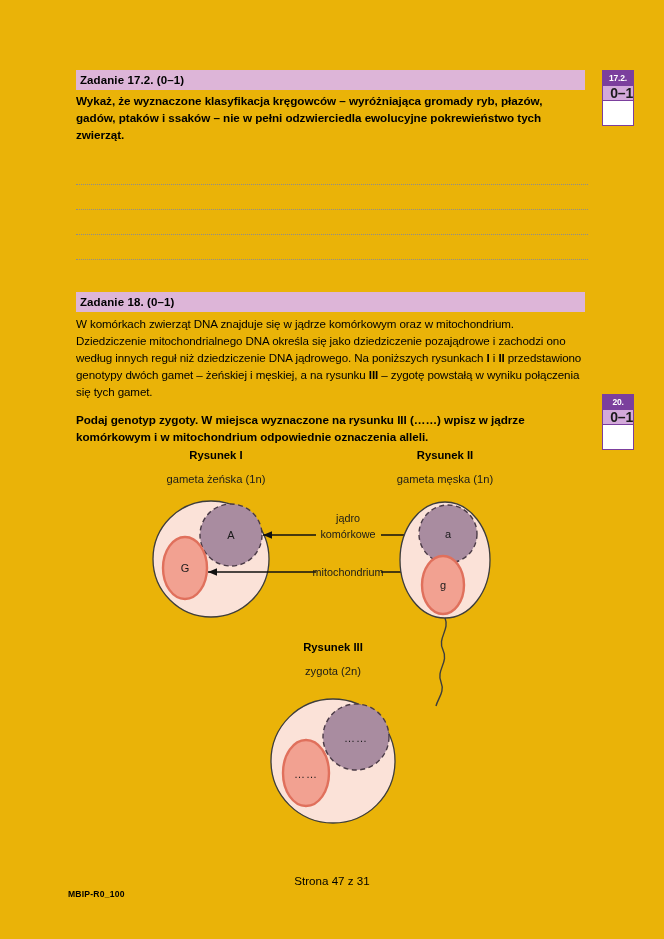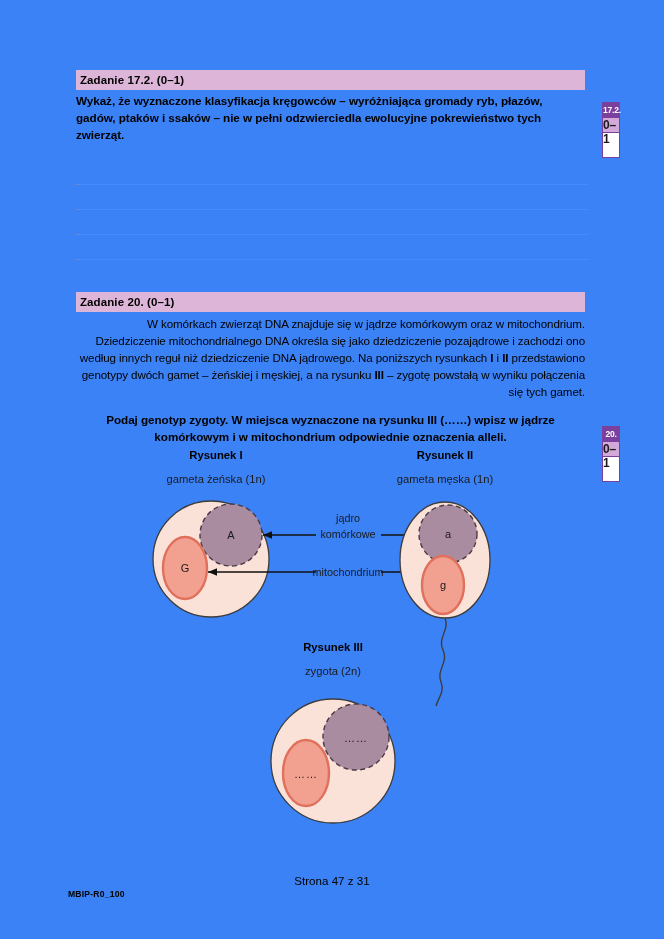--- a/index.html
+++ b/index.html
@@ -11,21 +11,21 @@
     width: 664px;
     height: 939px;
     position: relative;
     font-family: "Liberation Sans", sans-serif;
     color: #000000;
     overflow: hidden;
   }
   .page {
     position: absolute;
     inset: 0;
-    background: #3b82f6;
+    background: #eab308;
   }
 
   
   .task {
     position: absolute;
     left: 76px;
     width: 509px;
   }
   #task-172 { top: 70px; }
   #task-18  { top: 292px; }
@@ -42,72 +42,70 @@
     font-weight: bold;
     font-size: 11.7px;
     line-height: 17.2px;
     padding-top: 2px;
     letter-spacing: -.05px;
   }
   .task-body {
     font-size: 11.6px;
     line-height: 17px;
     padding-top: 3px;
-    text-align: right;
+    text-align: left;
     letter-spacing: -.1px;
   }
   .task-body b { font-weight: bold; }
   .task-instruction {
     font-weight: bold;
     font-size: 11.7px;
     line-height: 17.2px;
     padding-top: 11px;
     letter-spacing: -.05px;
-    text-align: center;
   }
 
   
   .answer-lines {
     position: absolute;
     left: 76px;
     width: 512px;
   }
   #answer-lines-172 { top: 160px; }
   .dotline {
     height: 24px;
     border-bottom: 1px dotted #8d8d8d;
   }
 
   
   .score-box {
     position: absolute;
-    width: 18px;
+    width: 32px;
     border: 1px solid #7b3f9d;
     background: #ffffff;
     box-sizing: border-box;
-    margin-top: 32px;
   }
   #score-box-172 { left: 602px; top: 70px; }
   #score-box-18  { left: 602px; top: 394px; }
   .score-no {
     background: #7b3f9d;
     color: #ffffff;
     font-size: 8.5px;
     font-weight: bold;
     text-align: center;
     line-height: 14px;
     height: 14px;
     letter-spacing: -.2px;
   }
   .score-range {
     background: #d3a9da;
     color: #1a1a1a;
-    font-size: 12px;
-    font-weight: bold;
-    text-align: left;
+    font-size: 14px;
+    font-weight: bold;
+    text-align: right;
     line-height: 14px;
     height: 14px;
     border-top: 1px solid #7b3f9d;
     border-bottom: 1px solid #7b3f9d;
     letter-spacing: -.2px;
   }
   .score-blank { height: 24px; background: #ffffff; }
 
   
   #figure-area {
@@ -185,21 +183,21 @@
     <div class="dotline"></div>
   </div>
 
   <div class="score-box" id="score-box-172">
     <div class="score-no">17.2.</div>
     <div class="score-range">0–1</div>
     <div class="score-blank"></div>
   </div>
 
   <div class="task" id="task-18">
-    <div class="task-header">Zadanie 20. (0–1)</div>
+    <div class="task-header">Zadanie 18. (0–1)</div>
     <div class="task-body"><span>W komórkach zwierząt DNA znajduje się w jądrze komórkowym oraz w mitochondrium. Dziedziczenie mitochondrialnego DNA określa się jako dziedziczenie pozajądrowe i zachodzi ono według innych reguł niż dziedziczenie DNA jądrowego. Na poniższych rysunkach </span><b>I</b><span> i </span><b>II</b><span> przedstawiono genotypy dwóch gamet – żeńskiej i męskiej, a na rysunku </span><b>III</b><span> – zygotę powstałą w wyniku połączenia się tych gamet.</span></div>
     <div class="task-instruction">Podaj genotyp zygoty. W miejsca wyznaczone na rysunku III (……) wpisz w jądrze komórkowym i w mitochondrium odpowiednie oznaczenia alleli.</div>
   </div>
 
   <div class="score-box" id="score-box-18">
     <div class="score-no">20.</div>
     <div class="score-range">0–1</div>
     <div class="score-blank"></div>
   </div>
 

